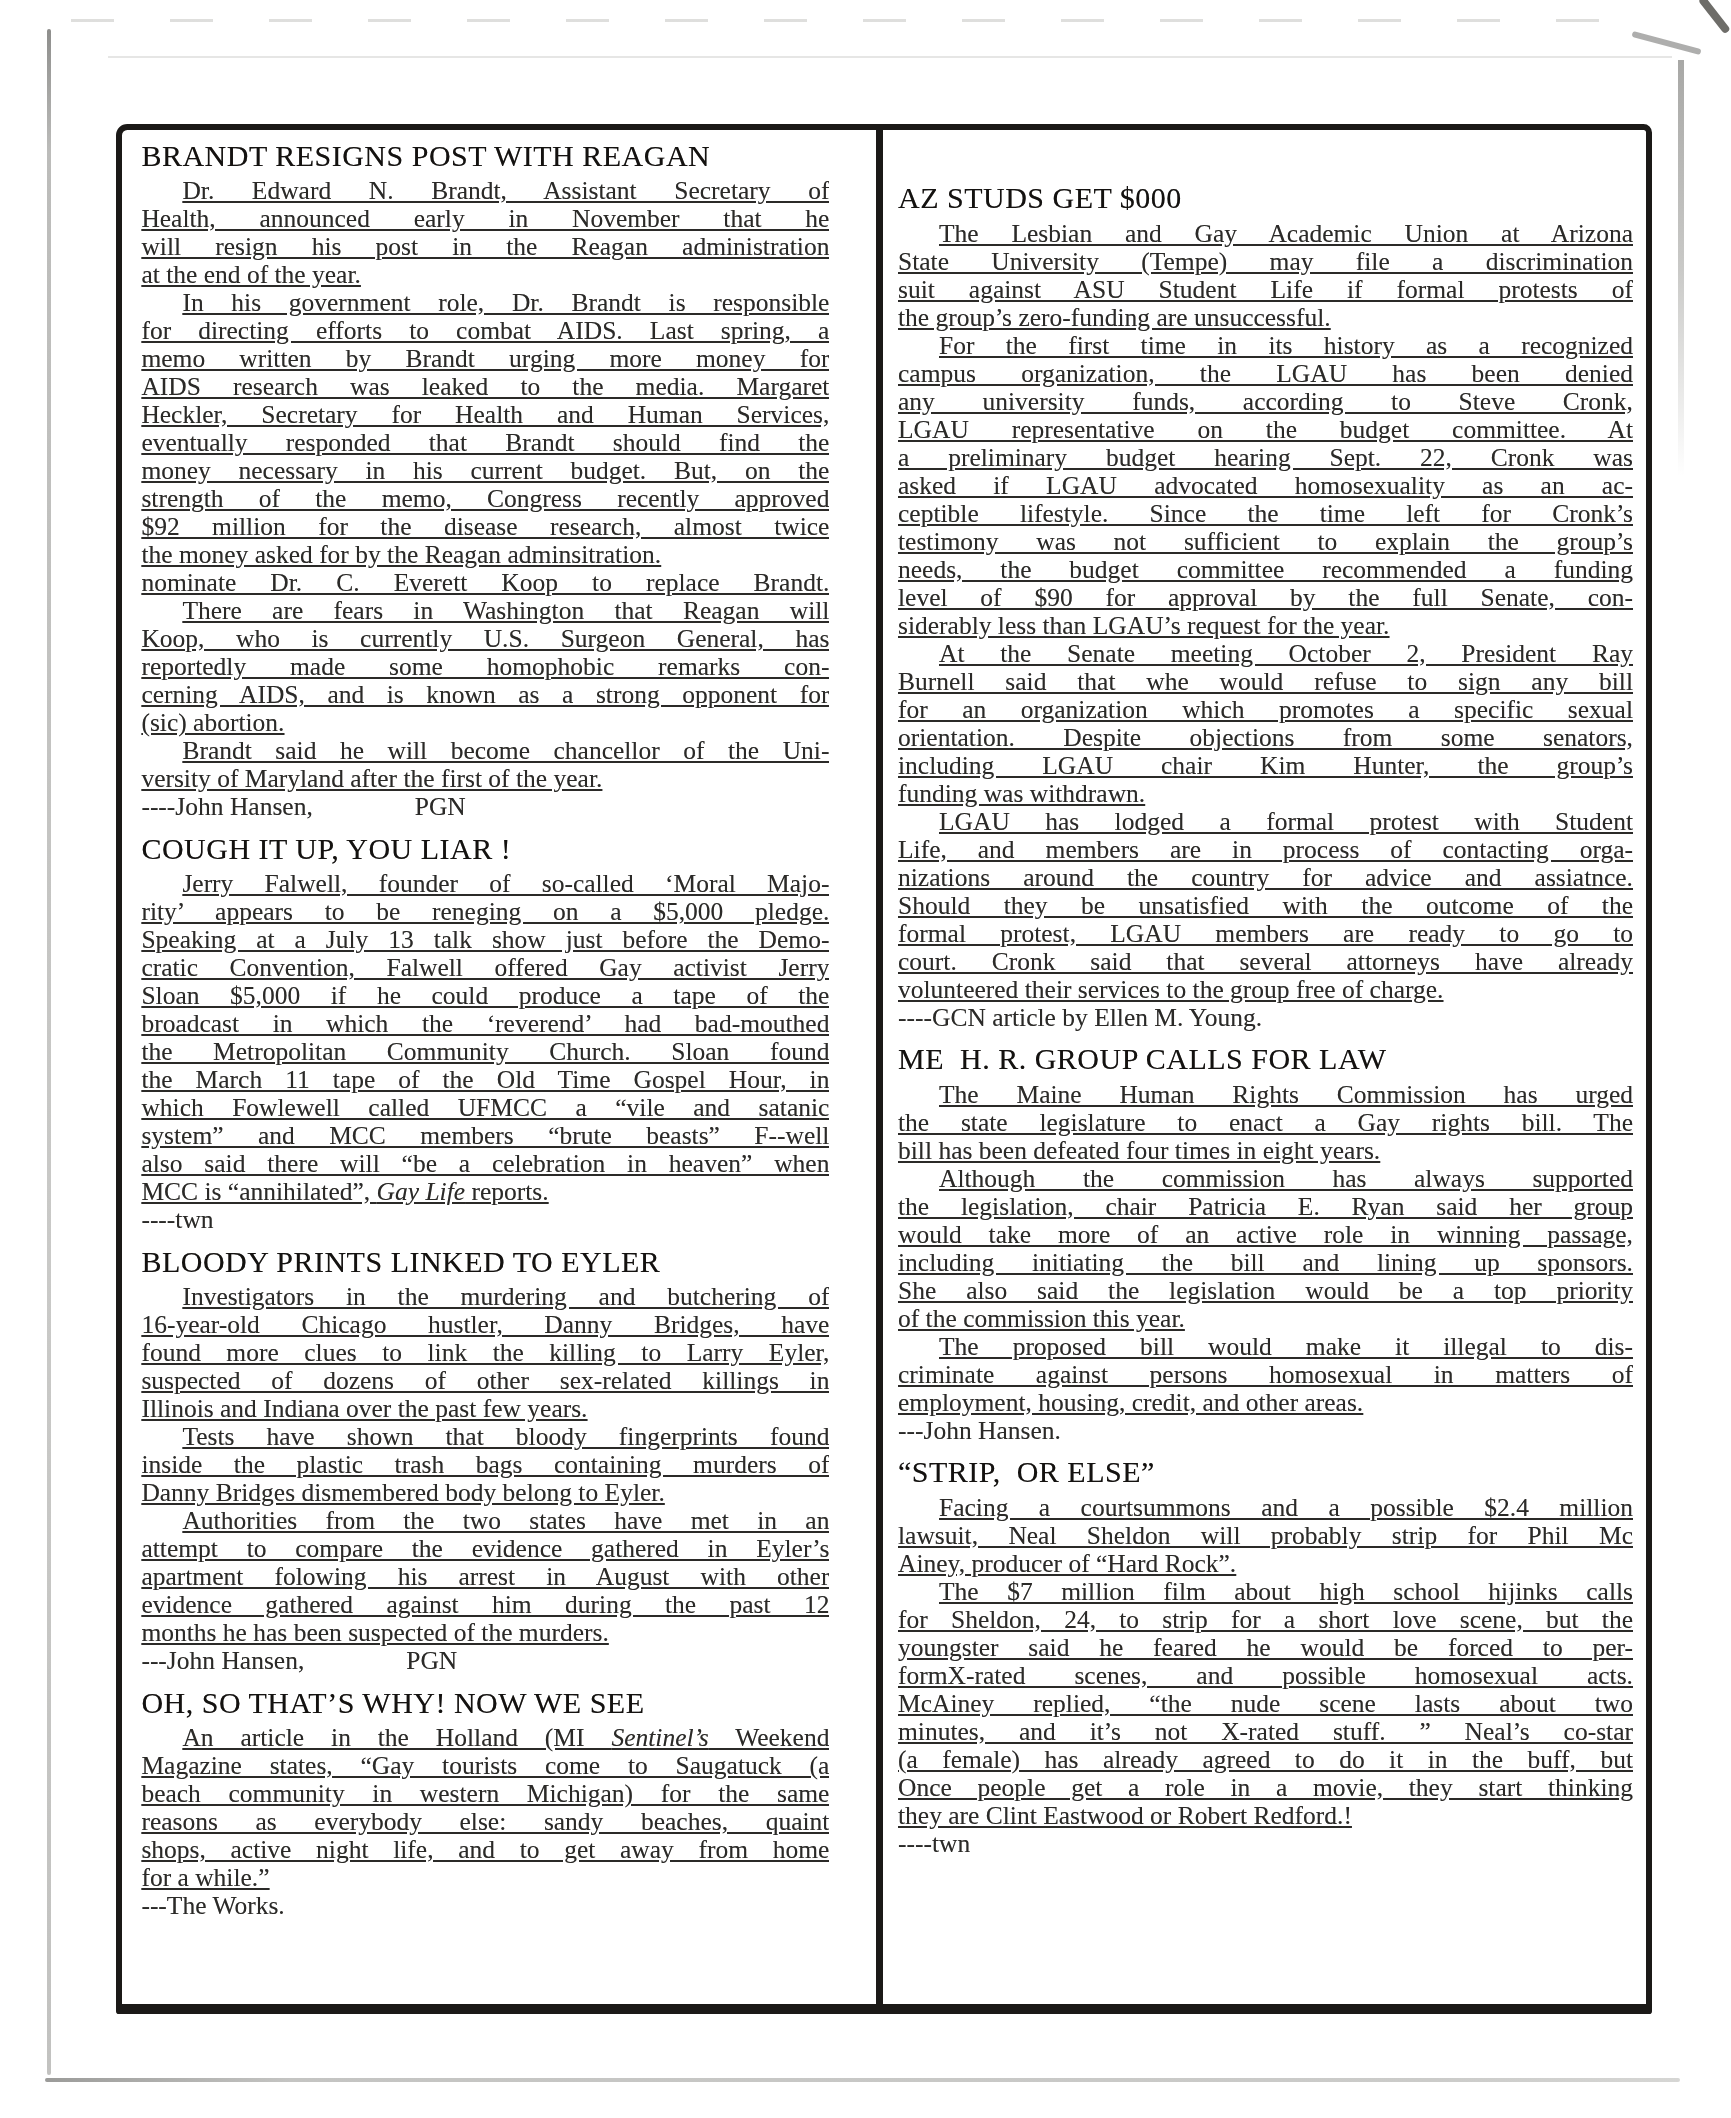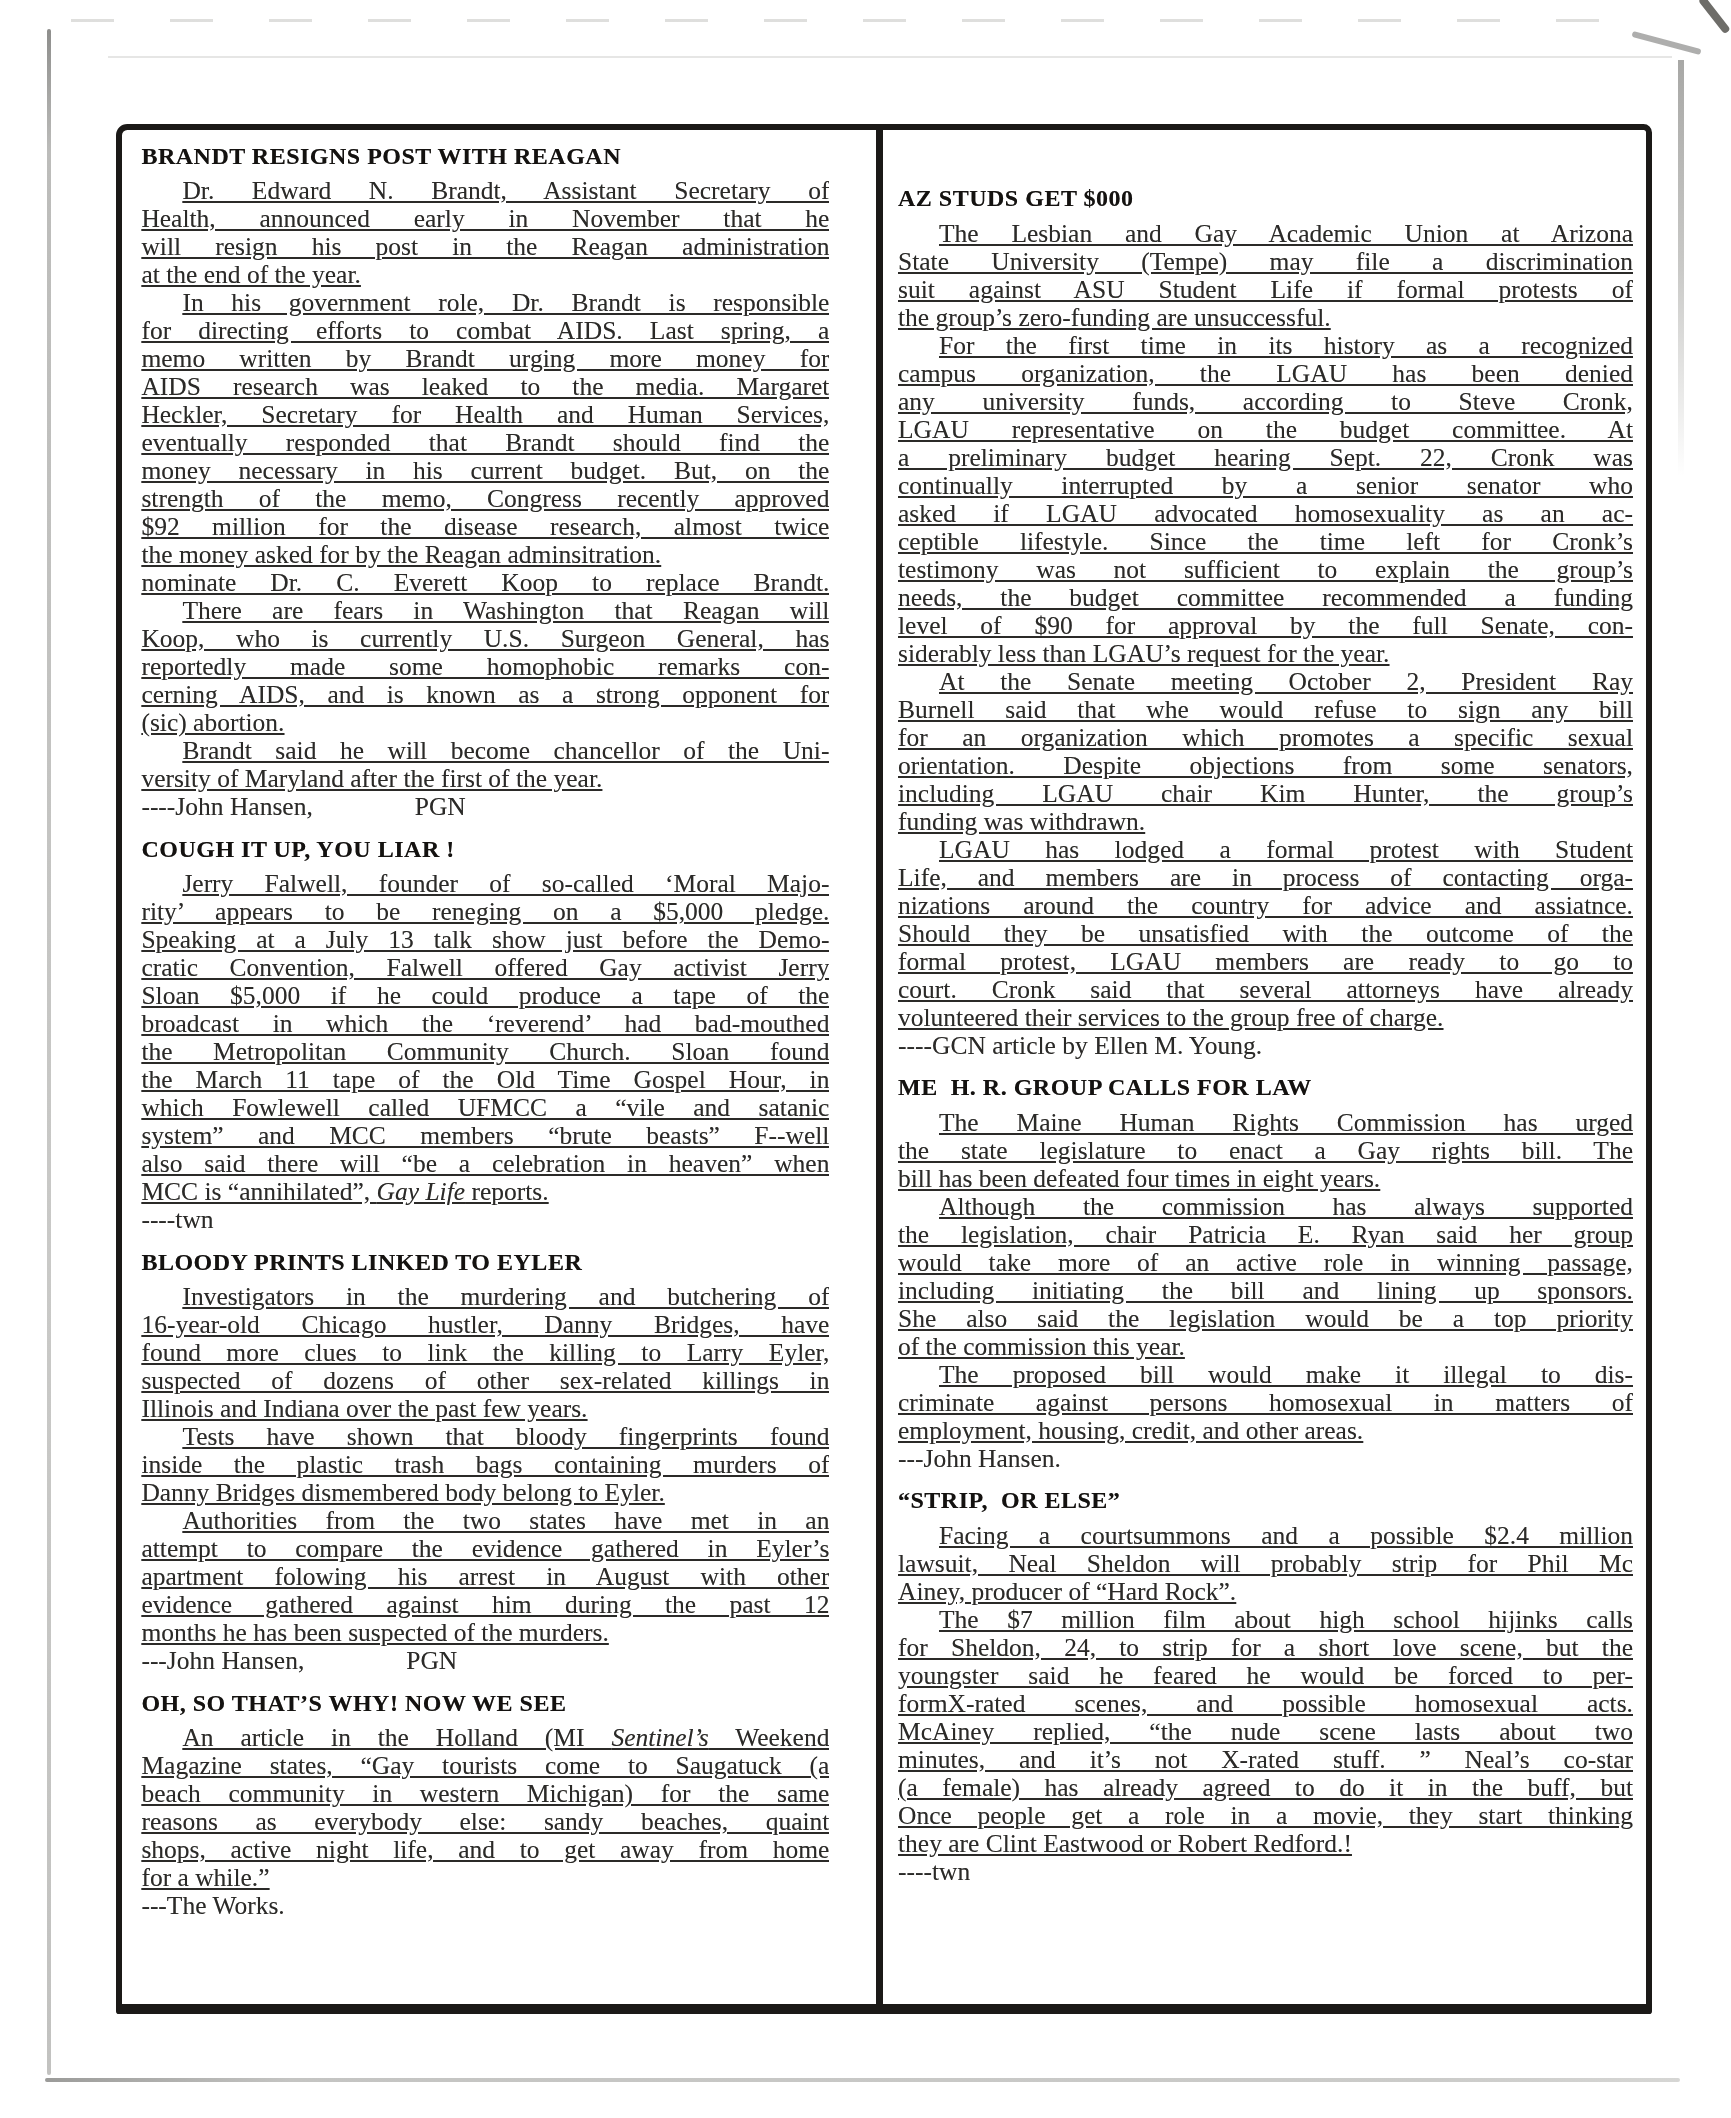--- a/index.html
+++ b/index.html
@@ -31,21 +31,21 @@
     box-sizing:border-box;border:6.6px solid #1b1917;border-bottom-width:10.4px;
     border-radius:11.3px 8.5px 2.8px 2.8px;background:transparent;
   }
   .divider{position:absolute;top:-1.9px;bottom:-1.9px;left:754px;width:6.6px;background:#1b1917;}
   .col{position:absolute;top:0;}
   .col-left{left:19.4px;width:688px;padding-top:8.5px;}
   .col-right{left:776px;width:735px;padding-top:51px;}
 
   .article{display:block;}
   .title{
-    font-size:24px;line-height:34px;font-weight:700;color:#141210;
+    font-size:30px;line-height:34px;font-weight:400;color:#141210;
     margin:10.4px 0 4.7px 0;letter-spacing:0.5px;
     text-shadow:0 0 0.5px rgba(20,18,16,.5);
   }
   .article:first-child .title{margin-top:0;}
   .title.center{}
   .para{margin:0;text-decoration:underline;}
   .line{
     font-size:25.5px;line-height:28px;height:28px;overflow:hidden;
     text-align:justify;text-align-last:justify;
     text-shadow:0 0 0.5px rgba(43,42,40,.35);
@@ -166,21 +166,20 @@
             <div class="line">State University (Tempe) may file a discrimination</div>
             <div class="line">suit against ASU Student Life if formal protests of</div>
             <div class="line last">the group’s zero-funding are unsuccessful.</div>
           </div>
           <div class="para">
             <div class="line indent">For the first time in its history as a recognized</div>
             <div class="line">campus organization, the LGAU has been denied</div>
             <div class="line">any university funds, according to Steve Cronk,</div>
             <div class="line">LGAU representative on the budget committee. At</div>
             <div class="line">a preliminary budget hearing Sept. 22, Cronk was</div>
-            <div class="line">continually interrupted by a senior senator who</div>
             <div class="line">asked if LGAU advocated homosexuality as an ac-</div>
             <div class="line">ceptible lifestyle. Since the time left for Cronk’s</div>
             <div class="line">testimony was not sufficient to explain the group’s</div>
             <div class="line">needs, the budget committee recommended a funding</div>
             <div class="line">level of $90 for approval by the full Senate, con-</div>
             <div class="line last">siderably less than LGAU’s request for the year.</div>
           </div>
           <div class="para">
             <div class="line indent">At the Senate meeting October 2, President Ray</div>
             <div class="line">Burnell said that whe would refuse to sign any bill</div>

